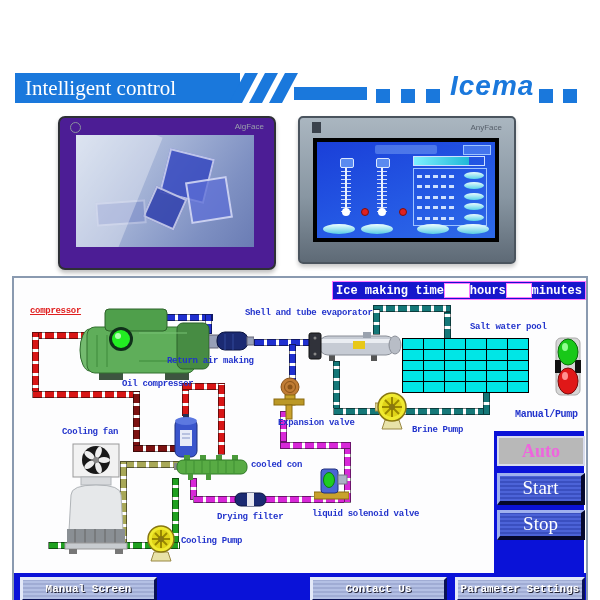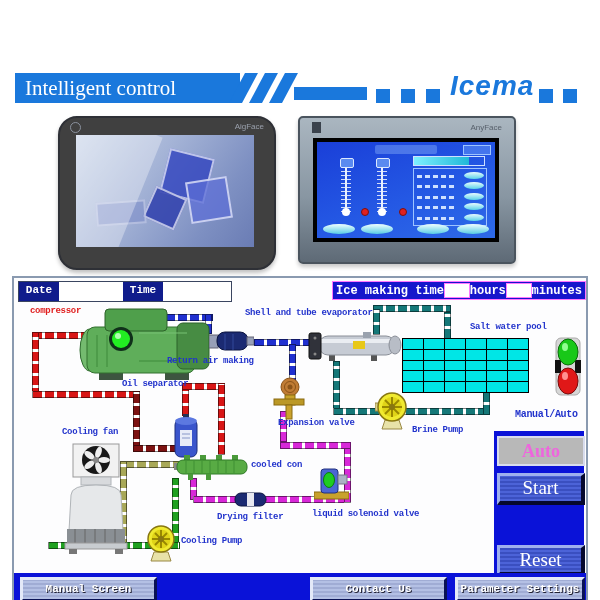--- a/index.html
+++ b/index.html
@@ -10,21 +10,21 @@
   
   .banner-bar{left:15px;top:25px;width:215px;height:30px;background:#1a78dc;color:#fff;
     font-family:"Liberation Serif",serif;font-size:21px;line-height:30px;padding-left:10px;}
   .stripe{top:25px;width:13px;height:30px;background:#1a78dc;transform:skewX(-28deg);}
   .bar2{left:294px;top:39px;width:73px;height:13px;background:#1a78dc;}
   .sq{top:41px;width:14px;height:14px;background:#1a78dc;}
   .brand{left:450px;top:22px;color:#1a78dc;font-weight:bold;font-style:italic;
     font-size:28px;letter-spacing:1px;}
 
   
-  .photoL{left:58px;top:68px;width:214px;height:150px;background:#404040;border-radius:19px;
+  .photoL{left:58px;top:68px;width:214px;height:150px;background:#4c1d95;border-radius:7px;
     border:2px solid #2e3036;box-shadow:0 3px 4px rgba(0,0,0,.25);}
   .photoL .bezel-text{position:absolute;right:10px;top:4px;color:#9aa0ac;font-size:8px;}
   .photoL .logo{position:absolute;left:10px;top:4px;width:9px;height:9px;border:1.5px solid #8a919e;border-radius:50%;}
   .lscreen{position:absolute;left:16px;top:17px;width:178px;height:112px;overflow:hidden;
     background:linear-gradient(125deg,#ccd7ea 0%,#a4b3d6 40%,#7e90c2 75%,#6a7cb4 100%);}
   .cube{position:absolute;border:2px solid rgba(255,255,255,.65);}
   .glare{position:absolute;left:-30px;top:-20px;width:90px;height:160px;background:rgba(255,255,255,.33);
     transform:rotate(22deg);}
   .photoR{left:298px;top:68px;width:214px;height:144px;border-radius:5px;
     background:linear-gradient(180deg,#aab6c0 0%,#8896a2 55%,#5e6a76 100%);
@@ -60,21 +60,21 @@
   .chip{background:#101c8c;color:#fff;font-family:"Liberation Mono",monospace;font-weight:bold;
     font-size:11px;line-height:17px;text-align:center;}
   .dt-field{background:#fff;}
   .ice-bar{left:318px;top:3px;width:254px;height:19px;background:#1616cc;border:1px solid #ff77ff;
     display:flex;align-items:center;justify-content:space-between;padding:0 3px;box-sizing:border-box;}
   .ice-bar span{color:#fff;font-family:"Liberation Mono",monospace;font-weight:bold;font-size:12px;white-space:nowrap;}
   .ice-input{width:24px;height:13px;background:#fff;border:1px solid #ff77ff;}
 
   .lbl{position:absolute;font-family:"Liberation Mono",monospace;font-weight:bold;font-size:9px;
     letter-spacing:-0.3px;color:#2233cc;white-space:nowrap;}
-  .lbl.red{color:#e02020;}
+  .lbl.red{color:#e02020;text-decoration:underline;}
   .lbl.big{font-size:10px;}
 
   
   .pipe{position:absolute;box-sizing:border-box;border:1px solid rgba(0,0,0,.5);}
   .pipe.h{height:7px;} .pipe.v{width:7px;}
   .pipe.h.red{background:repeating-linear-gradient(90deg,#d81616 0 9px,#fff 9px 12px);}
   .pipe.v.red{background:repeating-linear-gradient(0deg,#d81616 0 9px,#fff 9px 12px);}
   .pipe.h.maroon{background:repeating-linear-gradient(90deg,#7c1212 0 9px,#fff 9px 12px);}
   .pipe.v.maroon{background:repeating-linear-gradient(0deg,#7c1212 0 9px,#fff 9px 12px);}
   .pipe.h.blue{background:repeating-linear-gradient(90deg,#2030d0 0 9px,#fff 9px 12px);}
@@ -190,26 +190,20 @@
         <div class="bigoval" style="left:6px;"></div>
         <div class="bigoval" style="left:44px;"></div>
         <div class="bigoval" style="left:100px;"></div>
         <div class="bigoval" style="left:140px;"></div>
       </div>
     </div>
   </div>
 
   <div class="abs panel">
 
-    <div class="abs dt-box">
-      <div class="chip" style="width:40px;">Date</div>
-      <div class="dt-field" style="width:64px;"></div>
-      <div class="chip" style="width:40px;">Time</div>
-      <div class="dt-field" style="flex:1;"></div>
-    </div>
 
     <div class="abs ice-bar">
       <span>Ice making time</span>
       <div class="ice-input"></div>
       <span>hours</span>
       <div class="ice-input"></div>
       <span>minutes</span>
     </div>
 
     <div class="pipe h red" style="left:18px;top:54px;width:66px;"></div>
@@ -407,34 +401,34 @@
         <ellipse cx="11" cy="10" rx="3" ry="4" fill="#90ff90"></ellipse>
         <ellipse cx="14" cy="44" rx="10" ry="13" fill="#e01818" stroke="#7a0a0a"></ellipse>
         <ellipse cx="11" cy="39" rx="3" ry="4" fill="#ff9090"></ellipse>
       </svg>
     </div>
 
     <span class="lbl red" style="left:16px;top:28px;">compressor</span>
     <span class="lbl" style="left:231px;top:30px;">Shell and tube evaporator</span>
     <span class="lbl" style="left:456px;top:44px;">Salt water pool</span>
     <span class="lbl" style="left:153px;top:78px;">Return air making</span>
-    <span class="lbl" style="left:108px;top:101px;">Oil separator</span>
+    <span class="lbl" style="left:108px;top:101px;">Oil compressor</span>
     <span class="lbl" style="left:264px;top:140px;">Expansion valve</span>
     <span class="lbl" style="left:398px;top:147px;">Brine Pump</span>
-    <span class="lbl big" style="left:501px;top:131px;">Manual/Auto</span>
+    <span class="lbl big" style="left:501px;top:131px;">Manual/Pump</span>
     <span class="lbl" style="left:48px;top:149px;">Cooling fan</span>
     <span class="lbl" style="left:237px;top:182px;">cooled con</span>
     <span class="lbl" style="left:203px;top:234px;">Drying filter</span>
     <span class="lbl" style="left:298px;top:231px;">liquid solenoid valve</span>
     <span class="lbl" style="left:167px;top:258px;">Cooling Pump</span>
 
     <div class="abs rpanel">
       <div class="btn-auto">Auto</div>
       <div class="btn3d" style="top:42px;height:32px;line-height:24px;">Start</div>
-      <div class="btn3d" style="top:114px;height:31px;line-height:23px;">Reset</div>
+      <div class="btn3d" style="top:79px;height:30px;line-height:22px;">Stop</div>
     </div>
 
     <div class="abs navbar">
       <div class="navbtn" style="left:6px;width:137px;">Manual Screen</div>
       <div class="navbtn" style="left:441px;width:130px;">Parameter Settings</div>
       <div class="navbtn" style="left:296px;width:137px;">Contact Us</div>
     </div>
 
   </div>
 </div>

